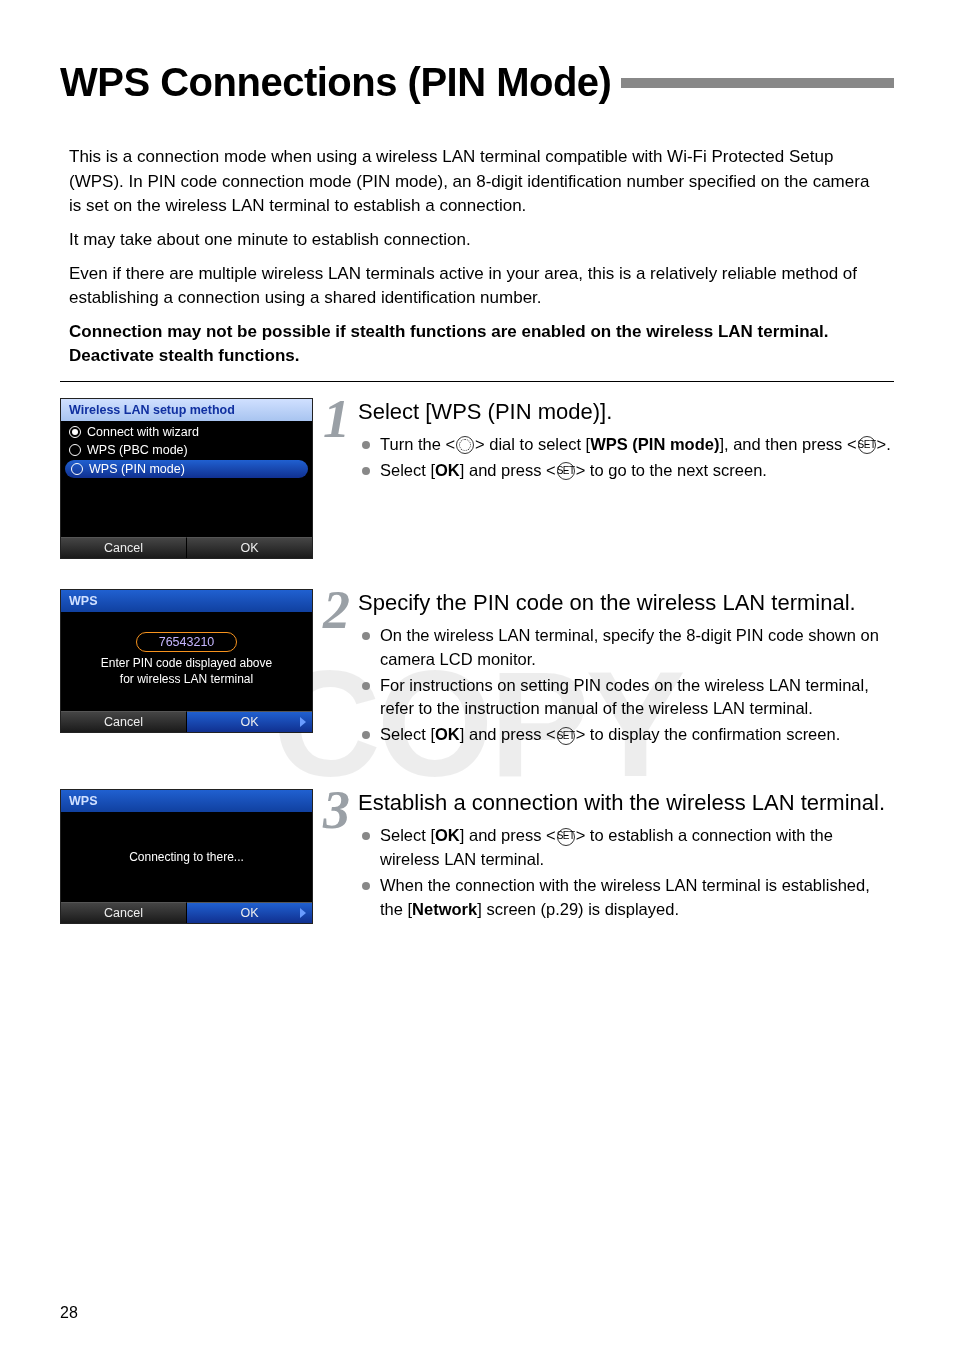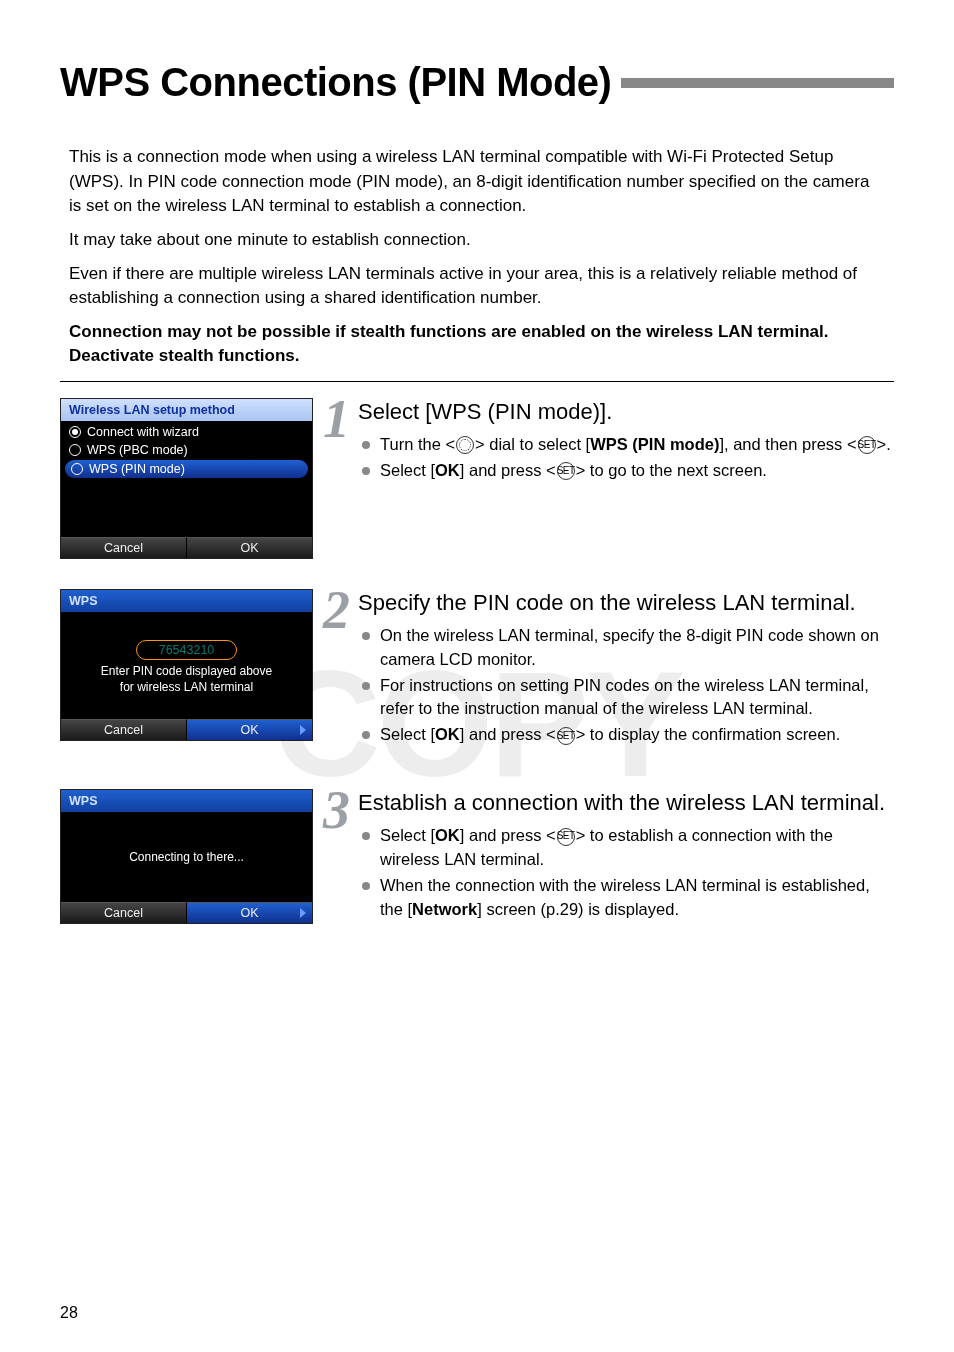--- a/index.html
+++ b/index.html
@@ -68,21 +68,21 @@
   }
   .lcd .radio.filled::after { content: ""; width: 6px; height: 6px; background: #fff; border-radius: 50%; }
   .lcd .row .label { flex: 1; }
   .lcd .row.highlight {
     background: linear-gradient(#2060d0,#103090);
     border-radius: 10px; padding: 2px 6px; margin: 1px -2px;
   }
   .lcd .body { min-height: 50px; padding: 6px; text-align: center; }
   .lcd .pin-pill {
     display: inline-block; padding: 2px 22px; border: 1.5px solid #f7931e;
-    border-radius: 10px; color: #0f766e; margin: 22px 0 4px 0;
+    border-radius: 10px; color: #c4b5fd; margin: 14px 0 4px 0;
   }
   .lcd .body-text { font-size: 12px; line-height: 1.3; }
   .lcd .btn-row { display: flex; }
   .lcd .btn {
     flex: 1; text-align: center; padding: 3px 0;
     background: linear-gradient(#454545,#1a1a1a);
     border-top: 1px solid #555; border-right: 1px solid #000;
     color: #eee; position: relative;
   }
   .lcd .btn:last-child { border-right: none; }

